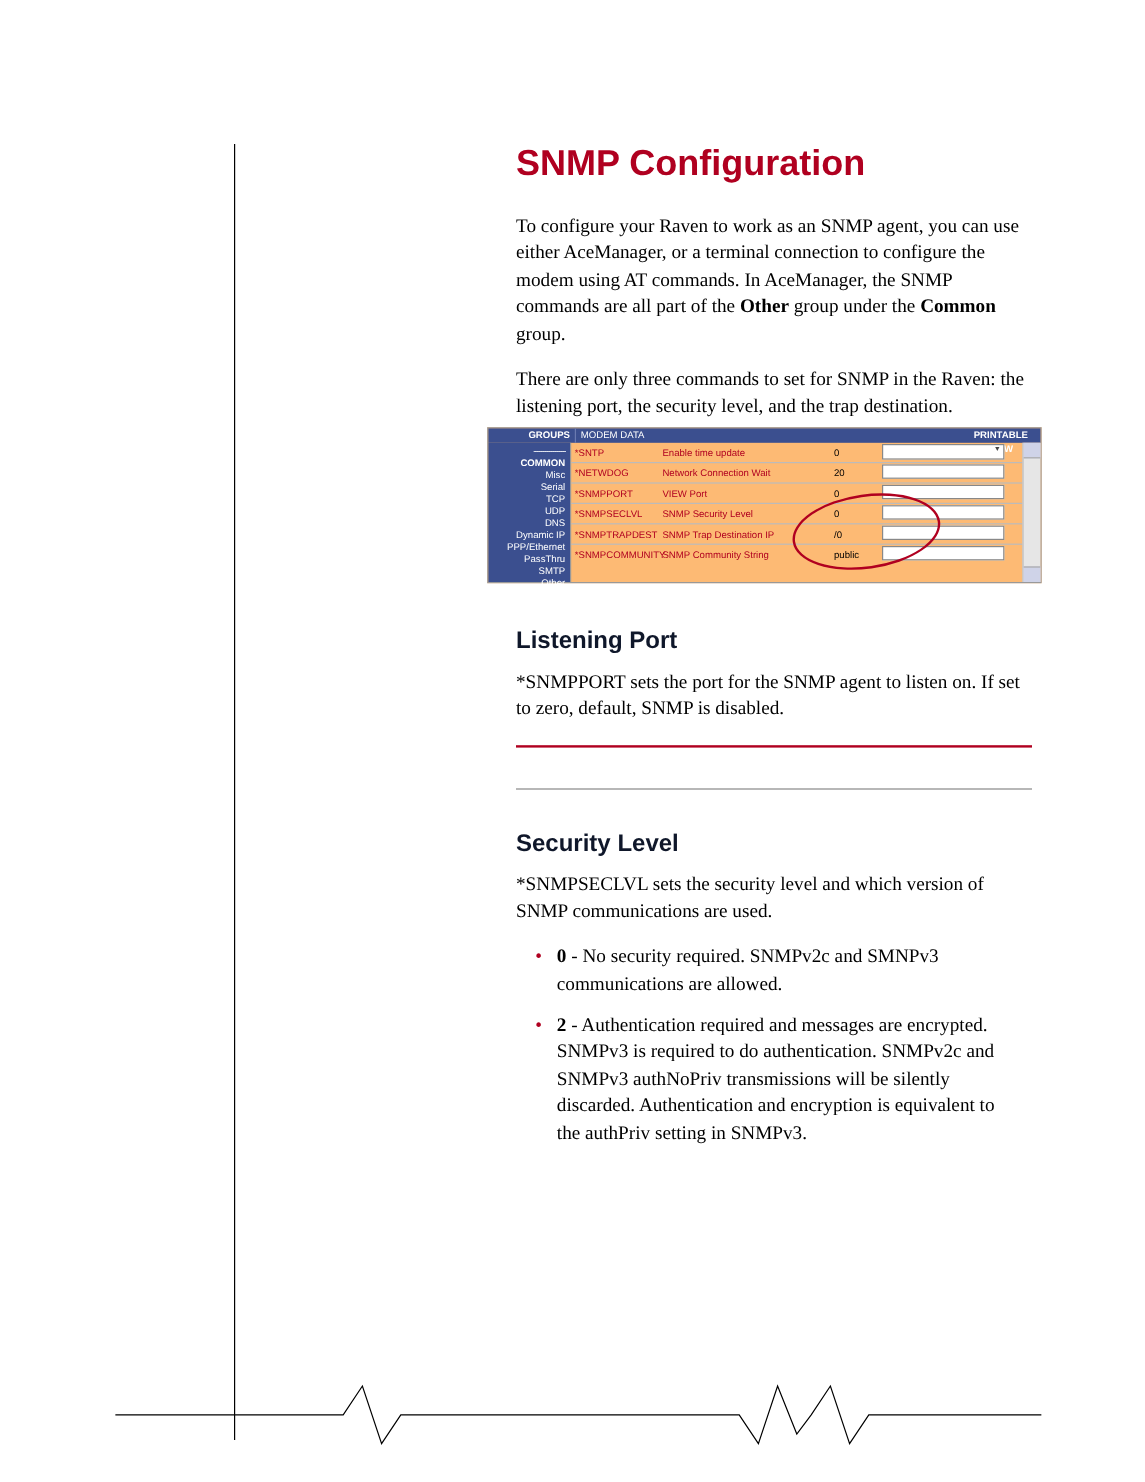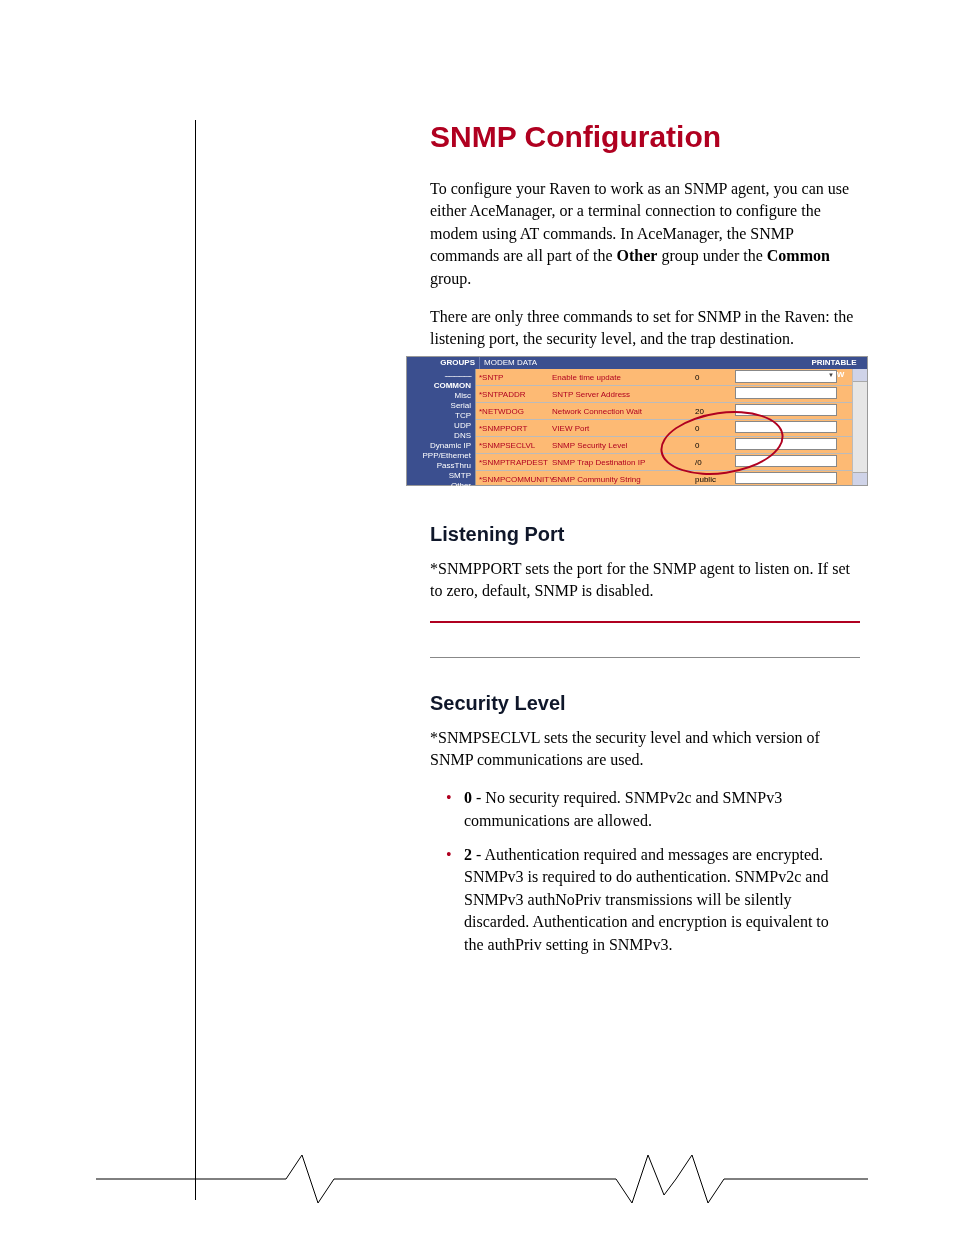--- a/index.html
+++ b/index.html
@@ -90,26 +90,20 @@
         <div>Friends</div>
       </div>
       <div class="grid">
         <div class="row">
             <div class="cell-a">*SNTP</div>
             <div class="cell-b">Enable time update</div>
             <div class="cell-c">0</div>
             <div class="cell-d"><span class="sel"></span></div>
           </div>
         <div class="row">
-            <div class="cell-a">*SNTPADDR</div>
-            <div class="cell-b">SNTP Server Address</div>
-            <div class="cell-c"></div>
-            <div class="cell-d"><span class="inp"></span></div>
-          </div>
-        <div class="row">
             <div class="cell-a">*NETWDOG</div>
             <div class="cell-b">Network Connection Wait</div>
             <div class="cell-c">20</div>
             <div class="cell-d"><span class="inp"></span></div>
           </div>
         <div class="row">
             <div class="cell-a">*SNMPPORT</div>
             <div class="cell-b">VIEW Port</div>
             <div class="cell-c">0</div>
             <div class="cell-d"><span class="inp"></span></div>

